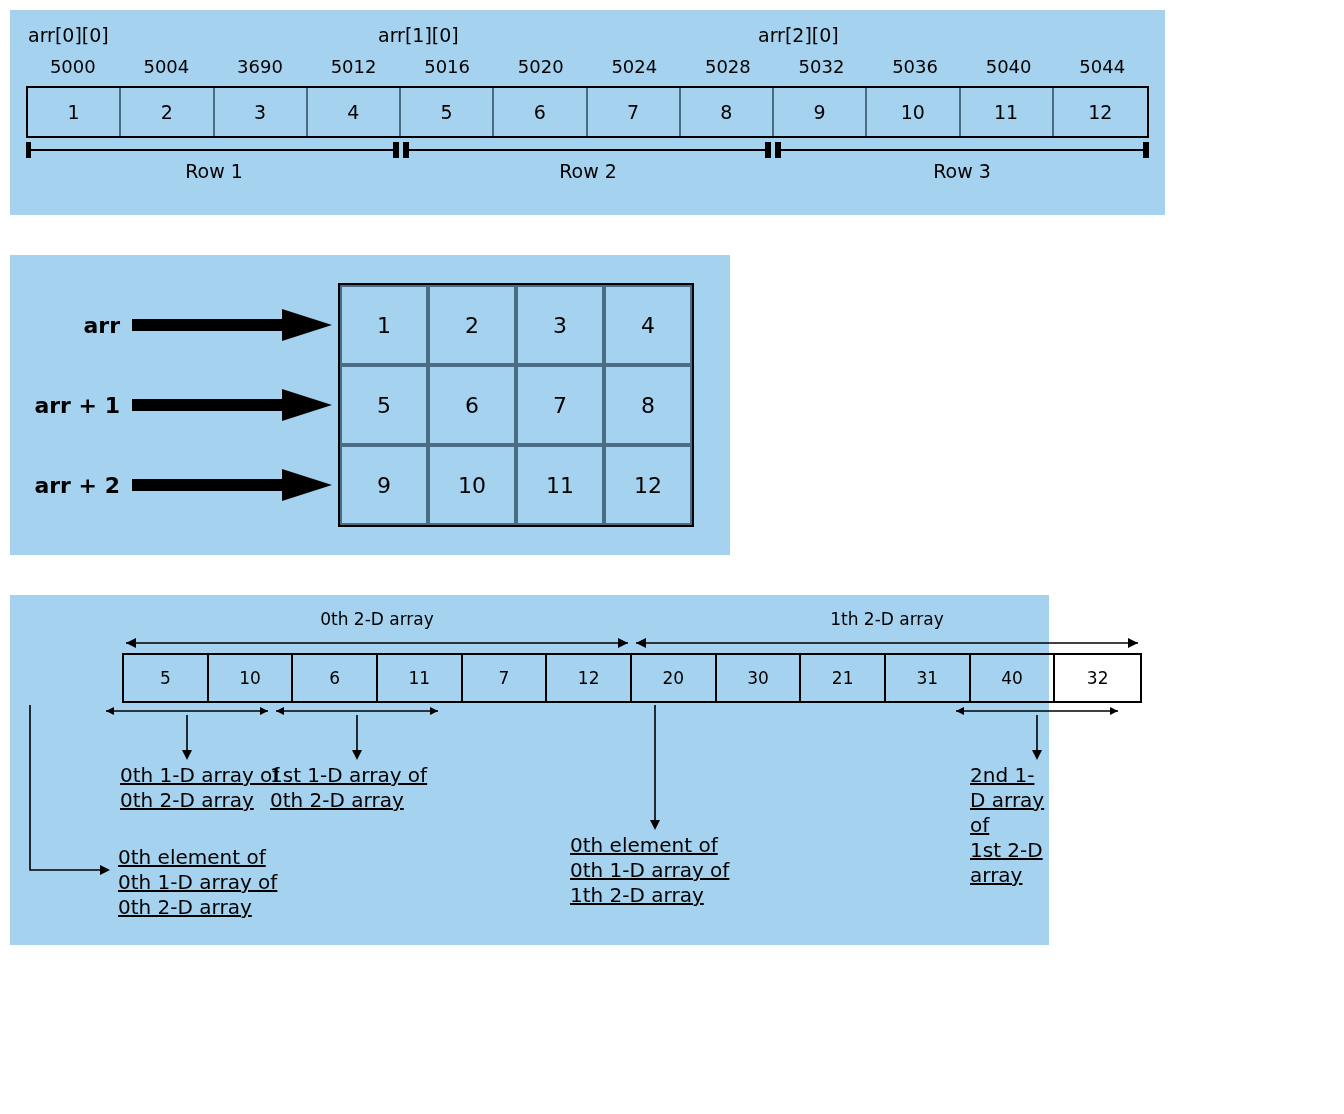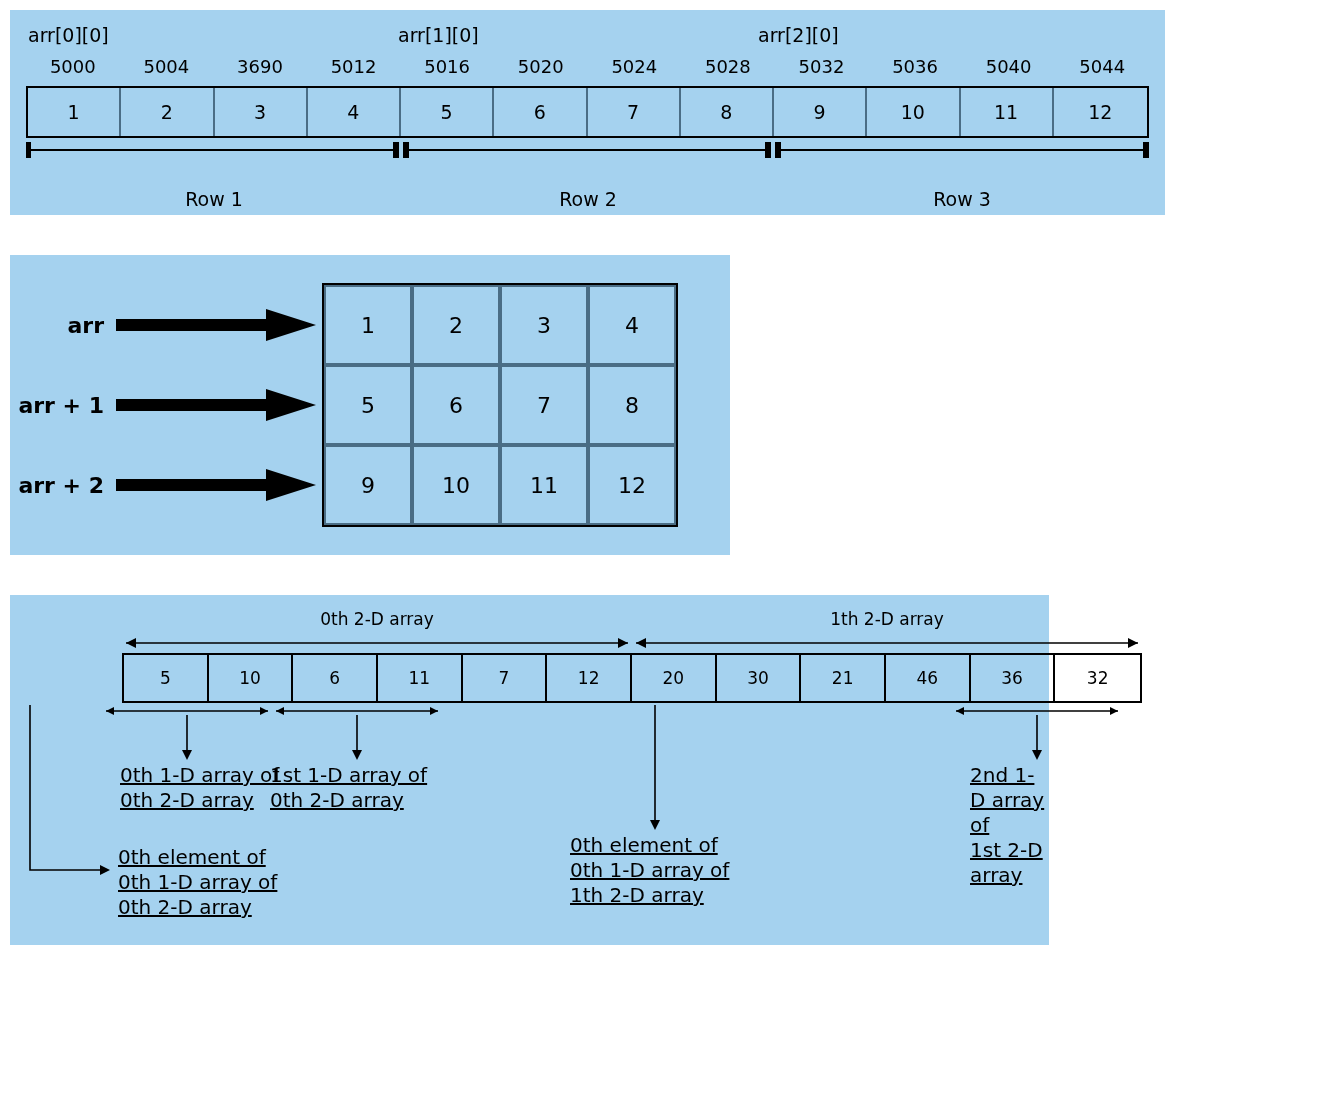--- a/index.html
+++ b/index.html
@@ -54,27 +54,26 @@
     position: relative;
     height: 50px;
     margin-top: 4px;
   }
   .p1-rowbrackets svg { position: absolute; top:0; left:0; }
   .p1-rowbrackets .lbl {
     position: absolute;
     top: 18px;
     font-size: 19px;
     transform: translateX(-50%);
-    margin-top: 28px;
   }
   
   .panel2 {
     width: 720px;
     height: 300px;
-    padding: 4px;
+    padding: 20px;
     display: flex;
     align-items: center;
   }
   .p2-labels {
     display: flex;
     flex-direction: column;
     justify-content: space-around;
     height: 240px;
     margin-right: 12px;
     font-size: 22px;
@@ -155,21 +154,21 @@
     line-height: 1.25;
     text-decoration: underline;
   }
 </style>
 </head>
 <body>
 
 <div class="panel panel1">
   <div class="p1-toprow">
     <span style="left:2px">arr[0][0]</span>
-    <span style="left:372px">arr[1][0]</span>
+    <span style="left:352px">arr[1][0]</span>
     <span style="left:732px">arr[2][0]</span>
   </div>
   <div class="p1-addrs">
     <div>5000</div>
     <div>5004</div>
     <div>3690</div>
     <div>5012</div>
     <div>5016</div>
     <div>5020</div>
     <div>5024</div>
@@ -278,22 +277,22 @@
   <div class="p3-cells">
     <div class="cell">5</div>
     <div class="cell">10</div>
     <div class="cell">6</div>
     <div class="cell">11</div>
     <div class="cell">7</div>
     <div class="cell">12</div>
     <div class="cell">20</div>
     <div class="cell">30</div>
     <div class="cell">21</div>
-    <div class="cell">46</div>
-    <div class="cell">36</div>
+    <div class="cell">31</div>
+    <div class="cell">40</div>
     <div class="cell">32</div>
   </div>
 
   <div class="p3-callouts">
     <svg width="1155" height="230">
 
       <line x1="96" y1="6" x2="258" y2="6" stroke="#000" stroke-width="1.4"></line>
       <polygon points="96,6 104,2 104,10" fill="#000"></polygon>
         <polygon points="258,6 250,2 250,10" fill="#000"></polygon>
       <line x1="266" y1="6" x2="428" y2="6" stroke="#000" stroke-width="1.4"></line>

